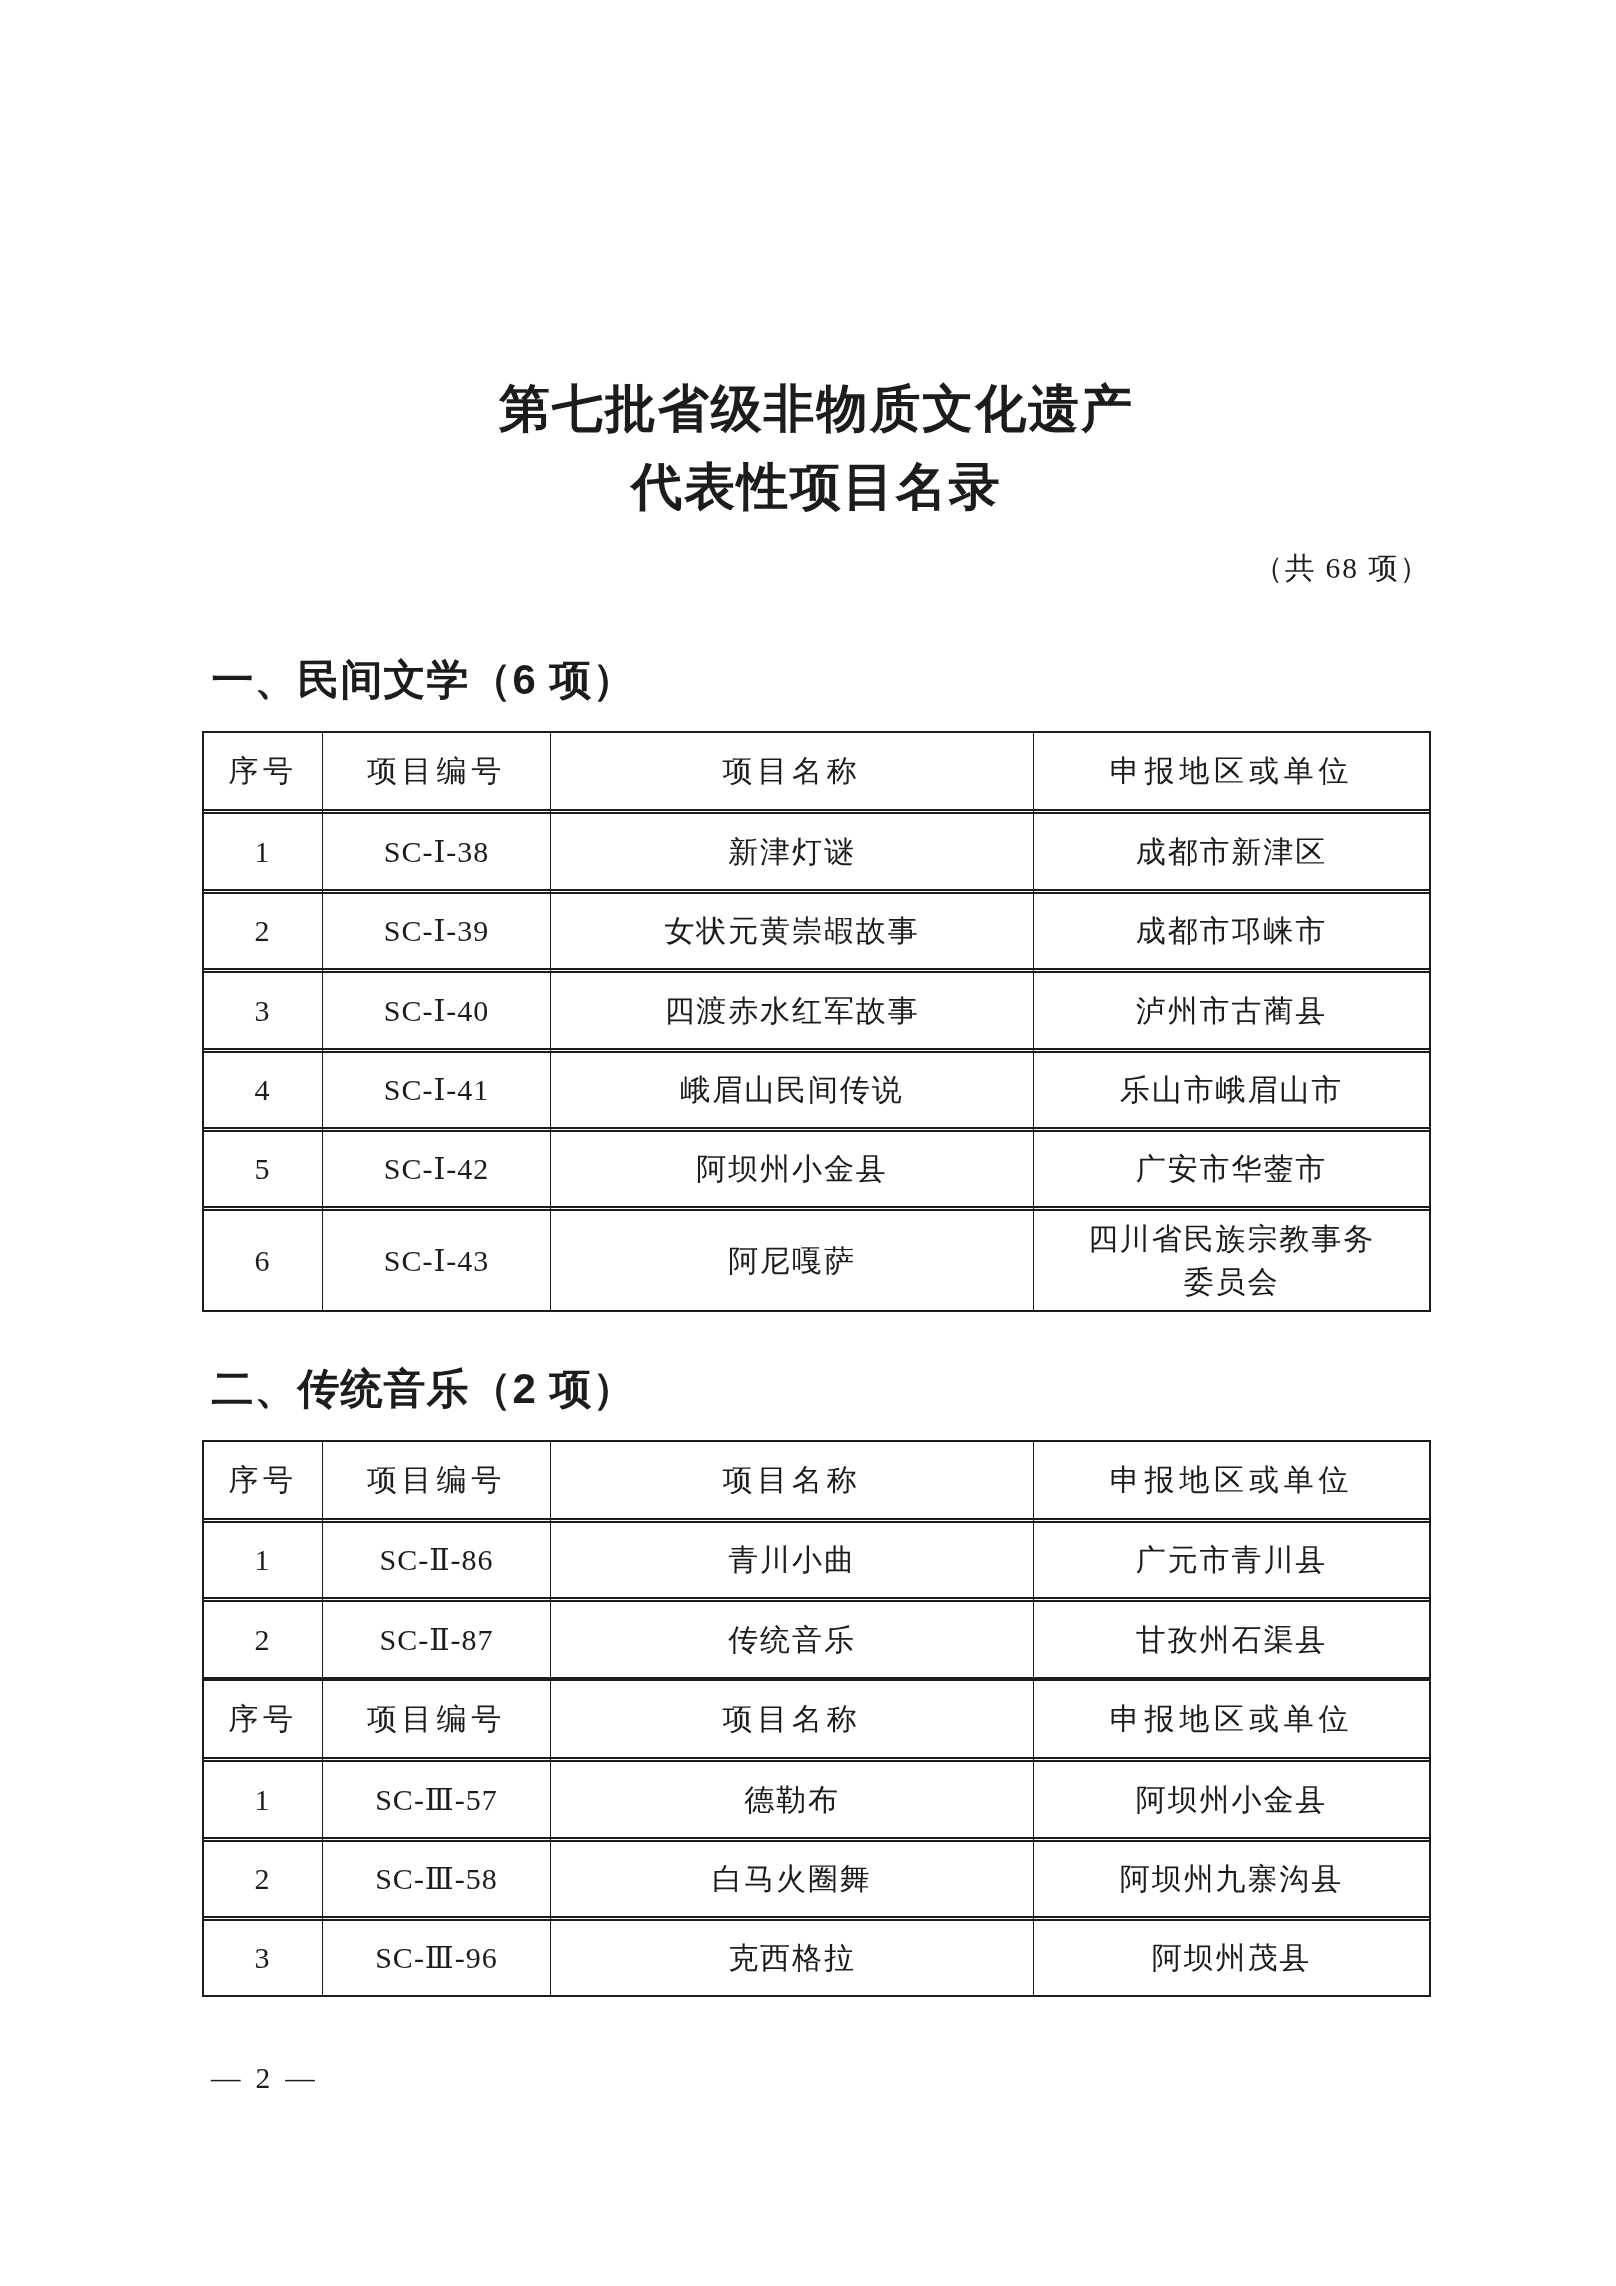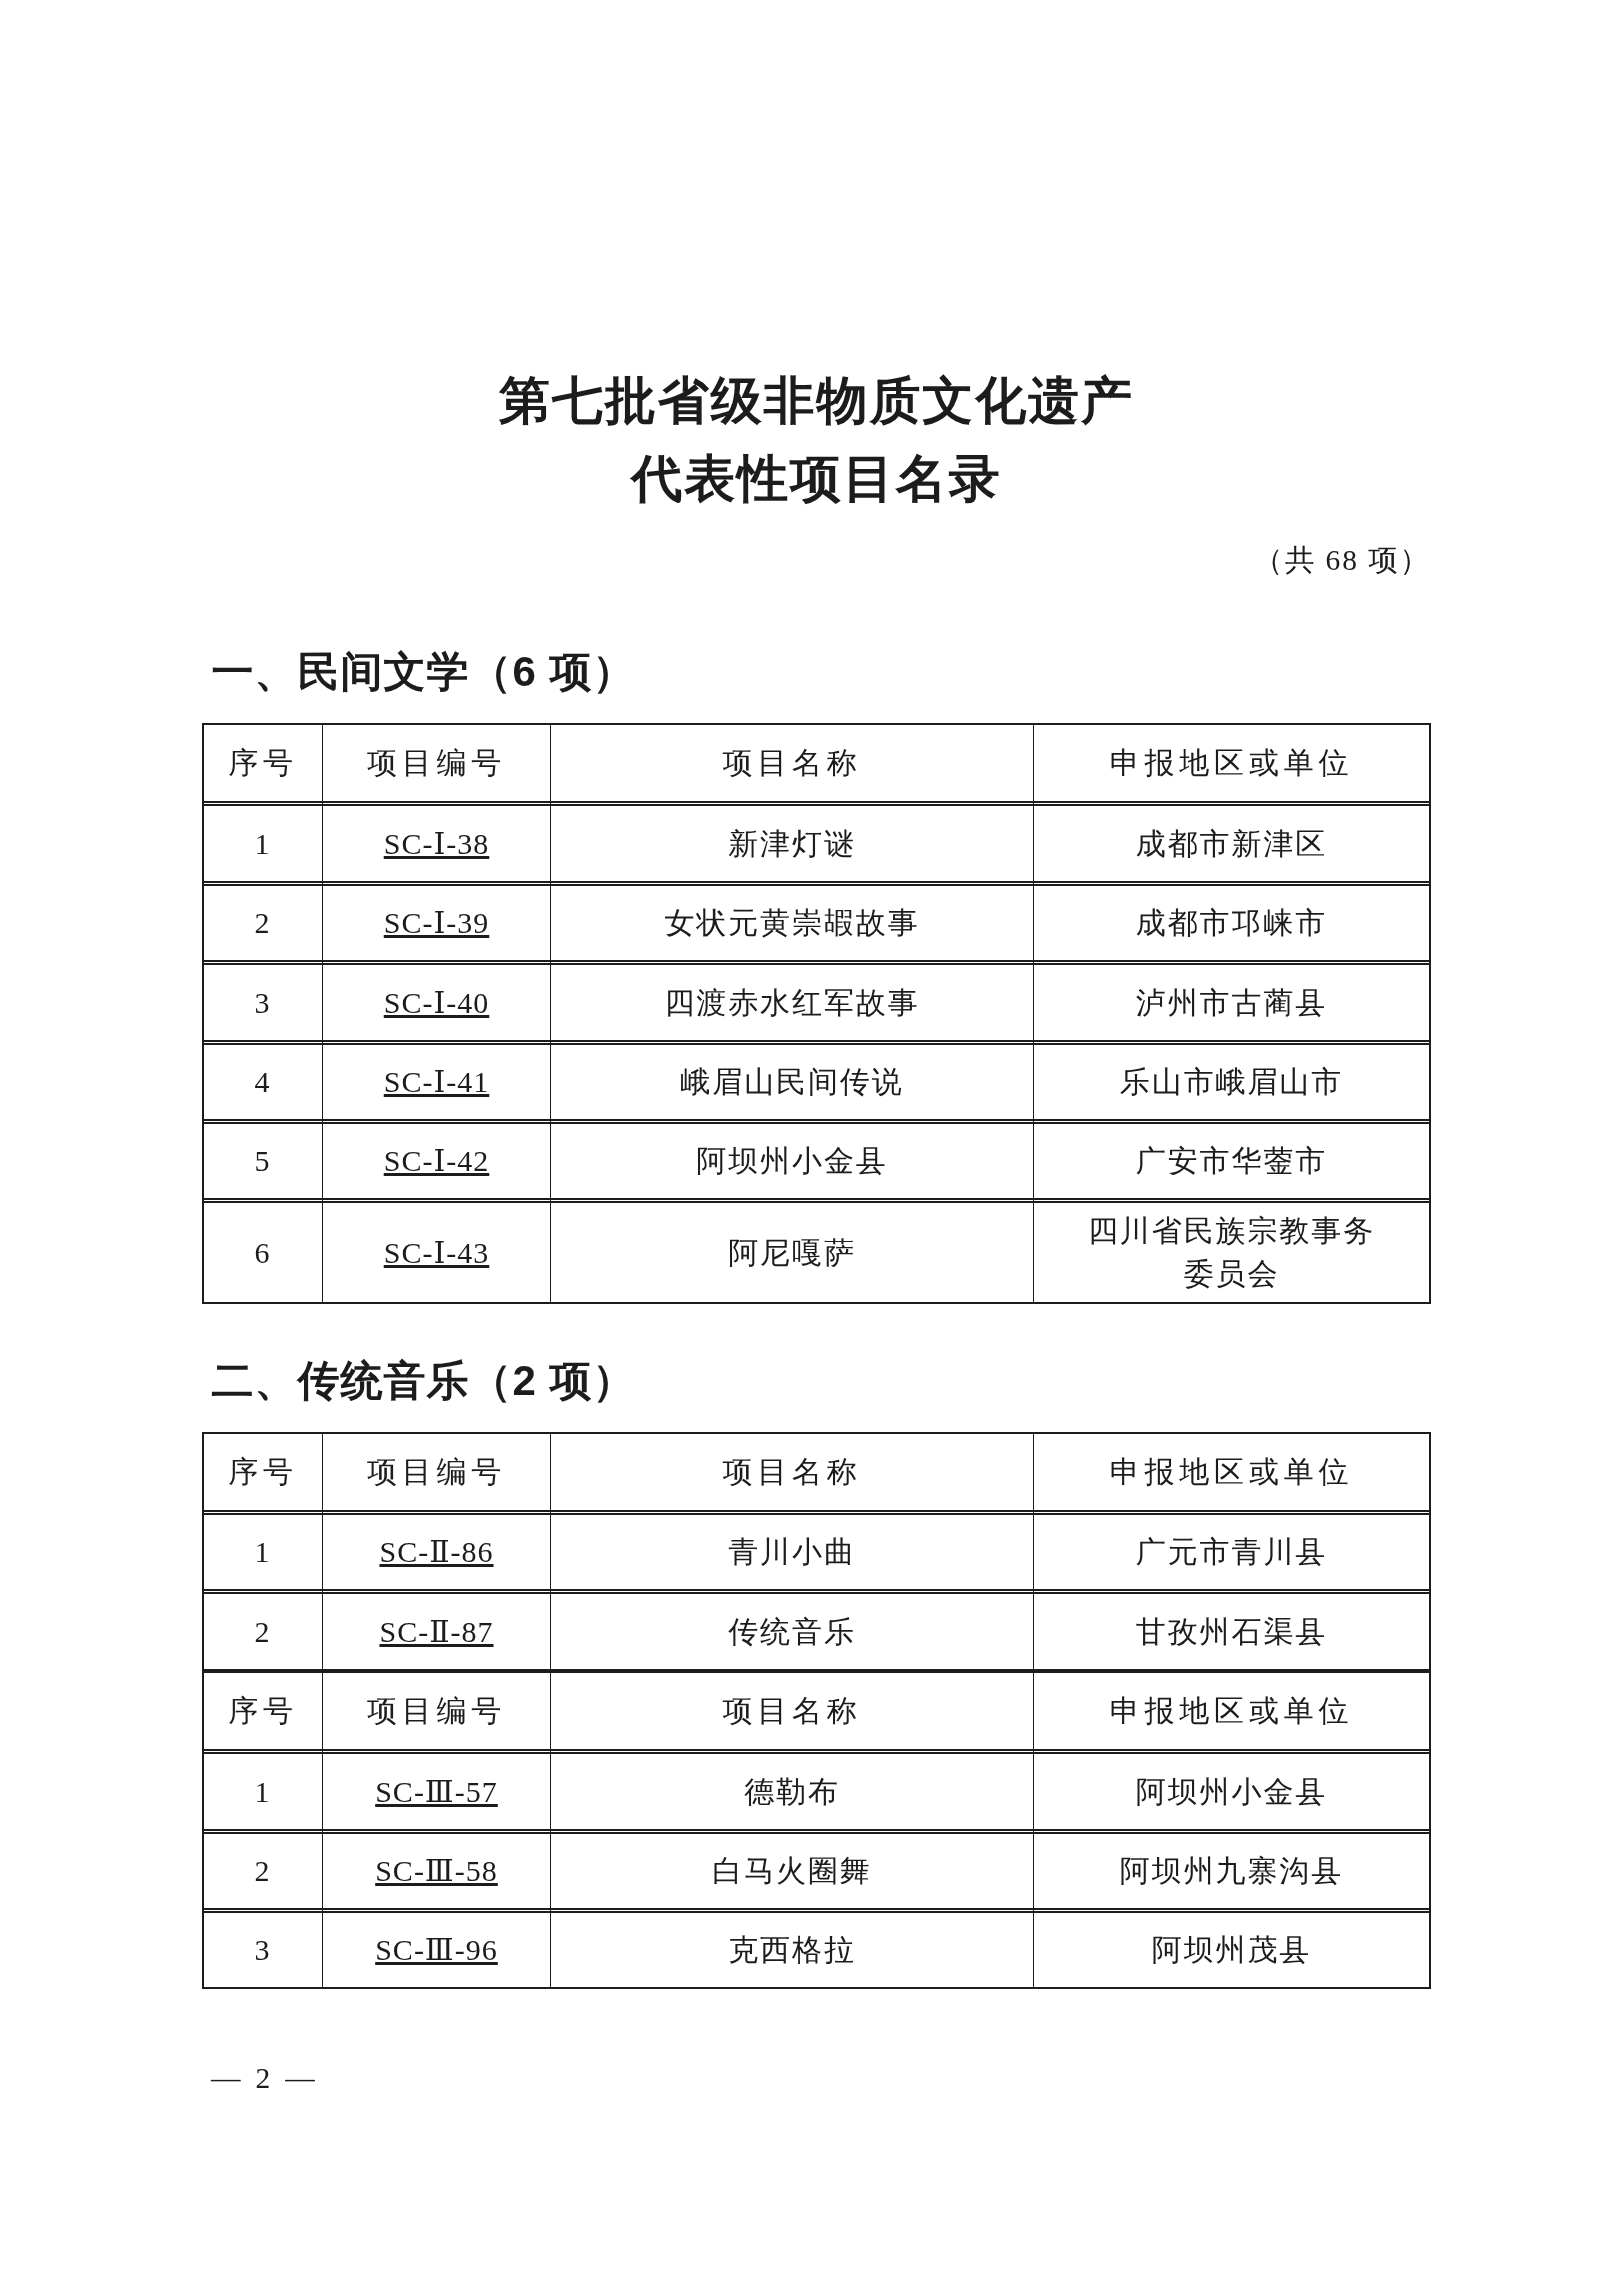--- a/index.html
+++ b/index.html
@@ -6,21 +6,21 @@
     --ink:#1c1c1c;
     --paper:#ffffff;
   }
   html,body{margin:0;padding:0;background:#e8e8e8;}
   #page{
     width:1617px;height:2286px;background:var(--paper);
     position:relative;margin:0 auto;overflow:hidden;
     font-family:"Liberation Serif","DejaVu Serif",serif;
     color:var(--ink);
   }
-  .content{position:absolute;left:202px;top:8px;width:1229px;}
+  .content{position:absolute;left:202px;top:16px;width:1229px;}
   .doc-title{
     margin-top:354px;text-align:center;
     font-size:51px;font-weight:bold;line-height:78px;
     letter-spacing:1.9px;
   }
   .doc-subtitle{
     margin-top:23px;text-align:right;
     font-size:29.5px;letter-spacing:1.9px;
   }
   .section-heading{
@@ -42,21 +42,21 @@
     text-align:center;vertical-align:middle;
     font-weight:normal;padding:5.7px 7.6px;
     font-size:30px;line-height:1.45;
     white-space:pre-line;
     letter-spacing:1.9px;
   }
   th{height:65px;letter-spacing:4.8px;}
   td{height:63px;}
   th:not(:last-child),td:not(:last-child){border-right:1.9px solid var(--ink);}
   tbody td{border-top:5.7px double var(--ink);}
-  td.code{letter-spacing:1px;text-decoration:underline;}
+  td.code{letter-spacing:1px;}
   .page-footer{
     position:absolute;left:211px;top:2062px;
     font-size:29.5px;letter-spacing:3.8px;
   }
 </style>
 </head>
 <body>
 
 <div id="page">
   <div class="content">

